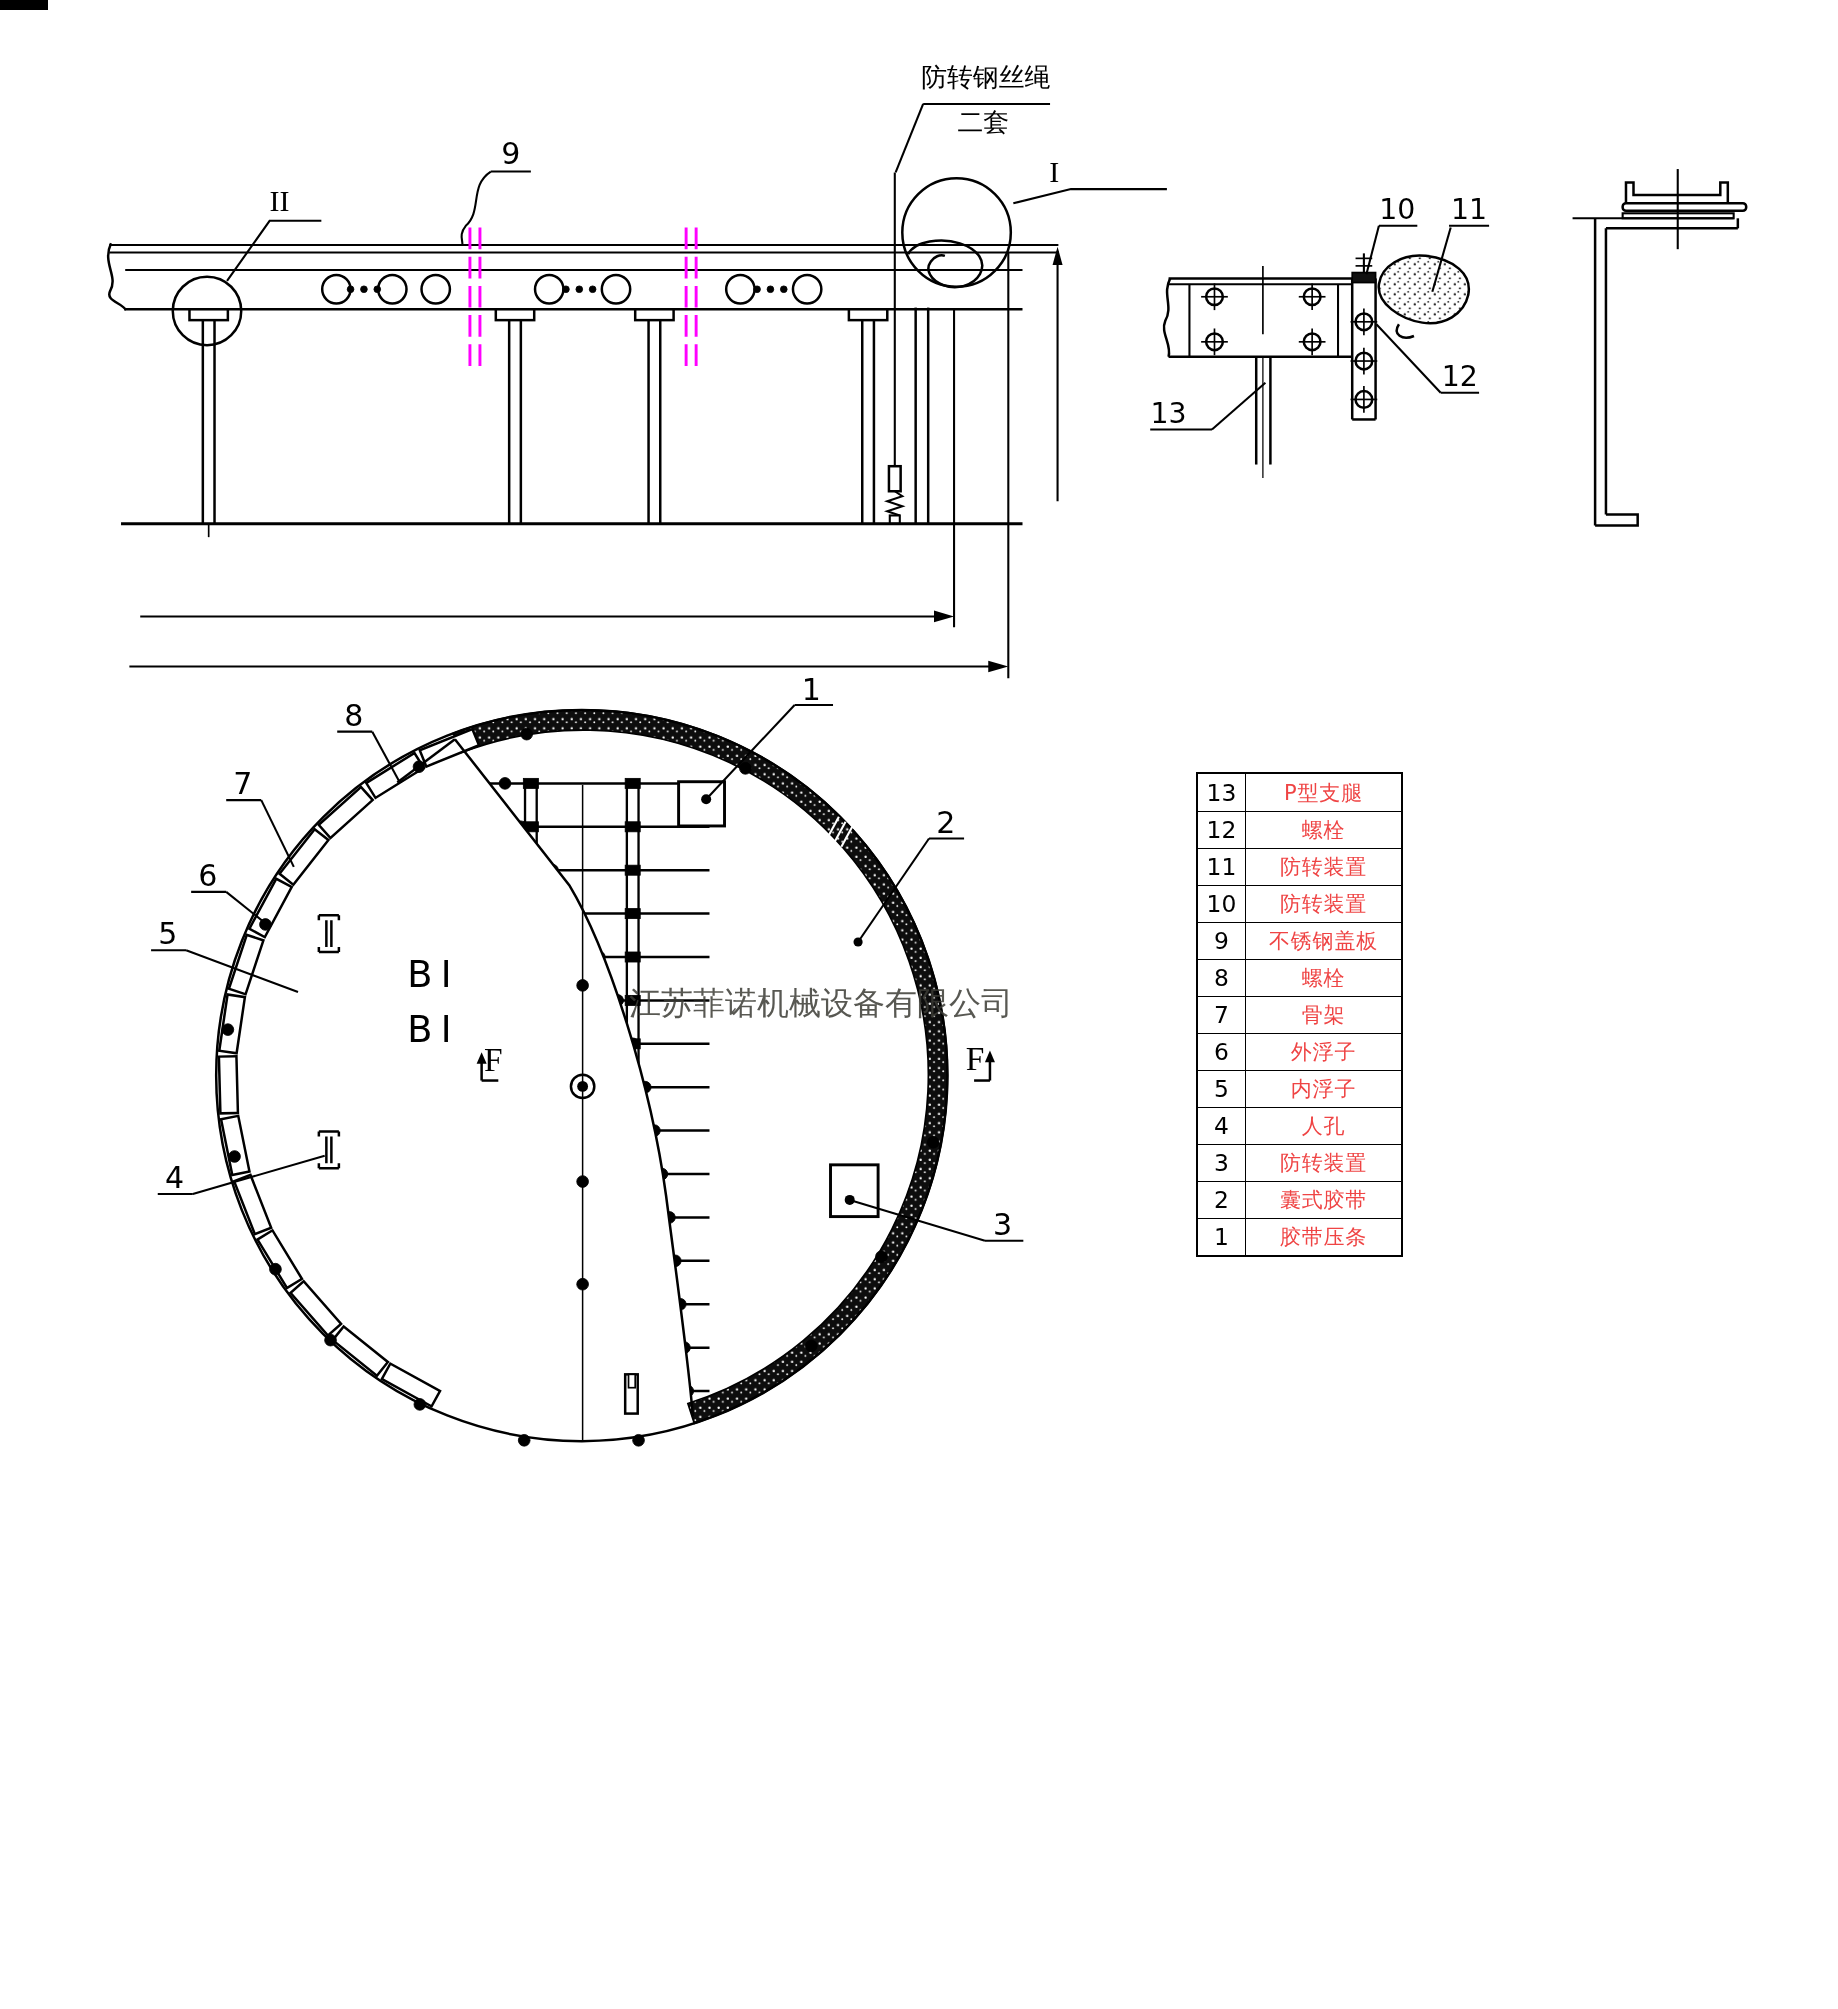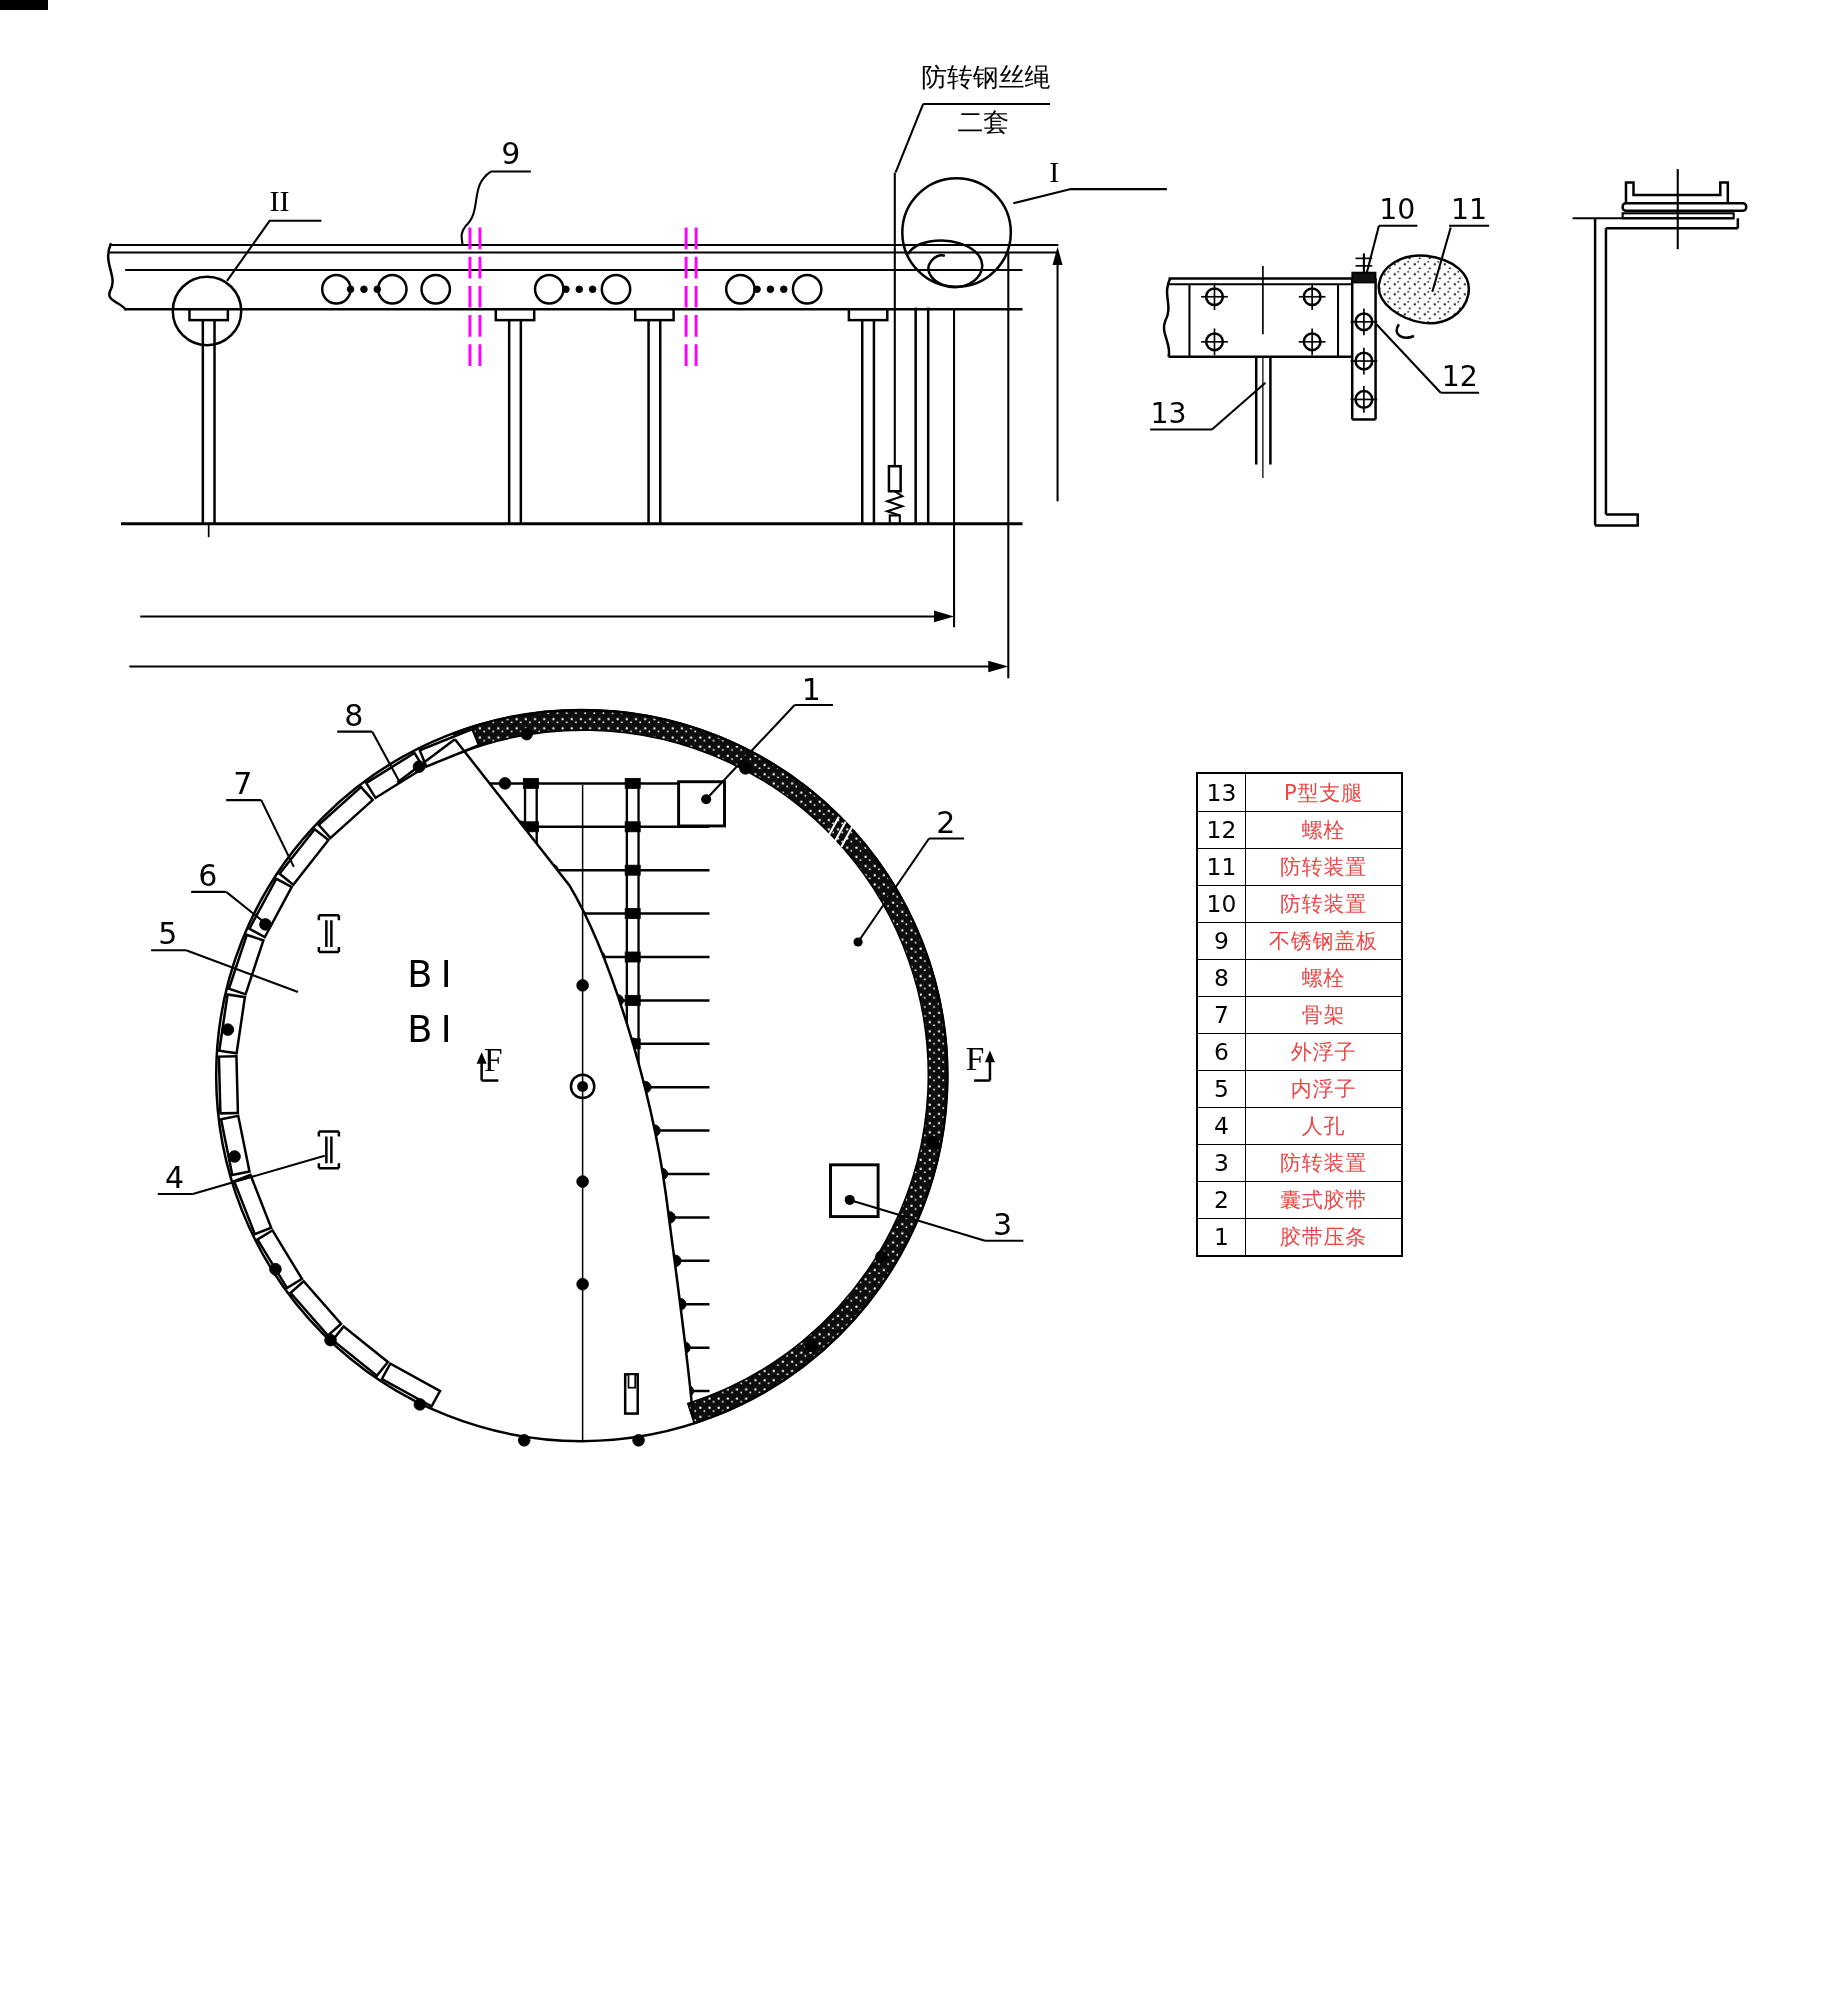--- a/index.html
+++ b/index.html
@@ -489,20 +489,21 @@
       <text x="972" y="838">1</text>
       <text x="1133" y="997">2</text>
       <text x="1201" y="1479">3</text>
       <text x="488" y="1182" text-anchor="start" font-size="44" letter-spacing="10">BI</text>
       <text x="488" y="1248" text-anchor="start" font-size="44" letter-spacing="10">BI</text>
       <text x="591" y="1283" font-family="Liberation Serif, serif" font-size="40">F</text>
       <text x="1168" y="1281" font-family="Liberation Serif, serif" font-size="40">F</text>
     </g>
   </svg>
 
+  <div id="wm">江苏菲诺机械设备有限公司</div>
 
   <div id="parts-table">
     <div class="pt-row">
         <span class="pt-no">13</span>
         <span class="pt-name">P型支腿</span>
       </div>
     <div class="pt-row">
         <span class="pt-no">12</span>
         <span class="pt-name">螺栓</span>
       </div>

